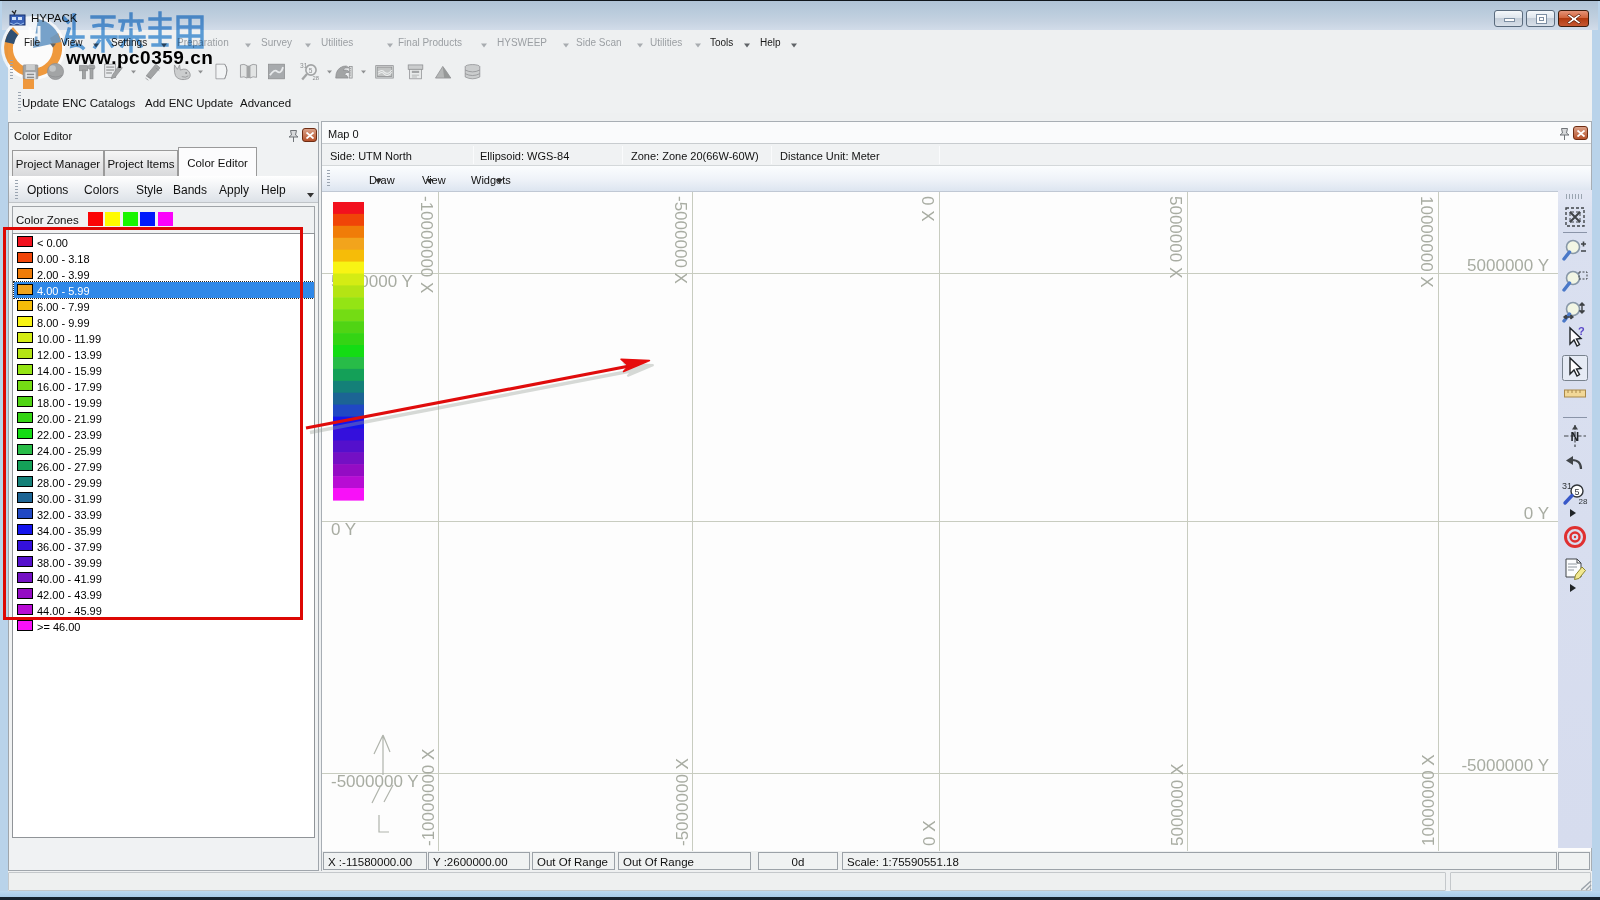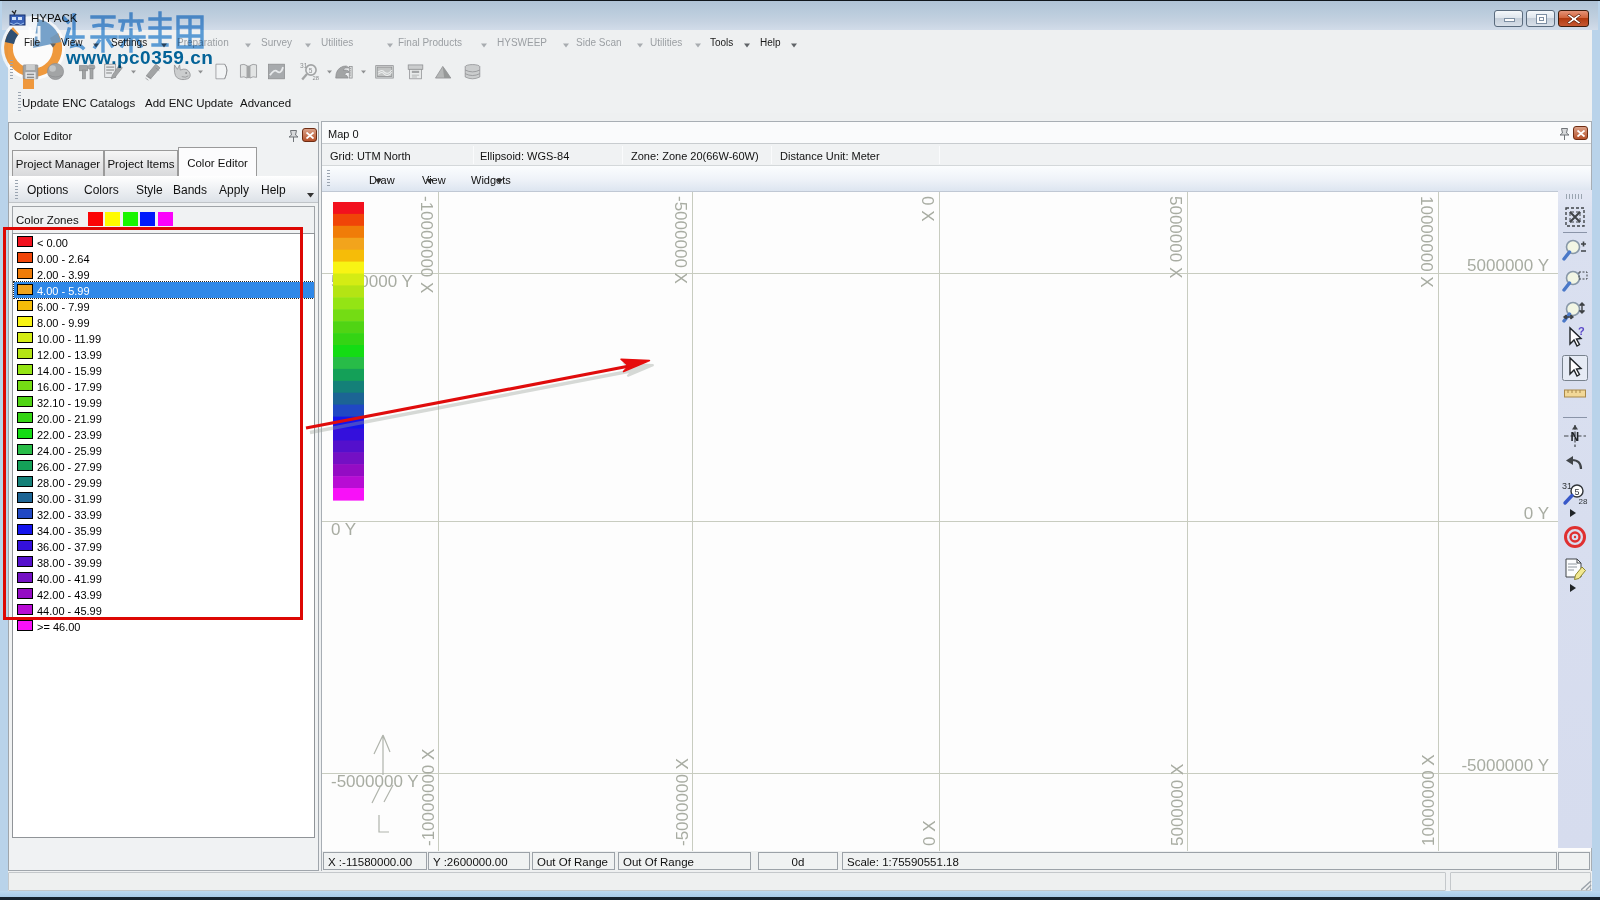--- a/index.html
+++ b/index.html
@@ -267,21 +267,21 @@
       <div class="zsw" style="left:127.4px;background:#0019fb"></div>
       <div class="zsw" style="left:145.1px;background:#fb02fb"></div>
     </div>
     <div id="lp-list">
       <div class="row" style="top:0px">
         <div class="sw" style="background:#f2111e"></div>
         <span class="tx">&lt; 0.00</span>
       </div>
       <div class="row" style="top:16px">
         <div class="sw" style="background:#f04508"></div>
-        <span class="tx">0.00 - 2.64</span>
+        <span class="tx">0.00 - 3.18</span>
       </div>
       <div class="row" style="top:32px">
         <div class="sw" style="background:#f07c08"></div>
         <span class="tx">2.00 - 3.99</span>
       </div>
       <div class="row sel" style="top:48px">
         <div class="sw" style="background:#f2a41c"></div>
         <span class="tx">4.00 - 5.99</span>
       </div>
       <div class="row" style="top:64px">
@@ -303,21 +303,21 @@
       <div class="row" style="top:128px">
         <div class="sw" style="background:#94e414"></div>
         <span class="tx">14.00 - 15.99</span>
       </div>
       <div class="row" style="top:144px">
         <div class="sw" style="background:#74dc14"></div>
         <span class="tx">16.00 - 17.99</span>
       </div>
       <div class="row" style="top:160px">
         <div class="sw" style="background:#50d414"></div>
-        <span class="tx">32.10 - 19.99</span>
+        <span class="tx">18.00 - 19.99</span>
       </div>
       <div class="row" style="top:176px">
         <div class="sw" style="background:#34d414"></div>
         <span class="tx">20.00 - 21.99</span>
       </div>
       <div class="row" style="top:192px">
         <div class="sw" style="background:#14dc14"></div>
         <span class="tx">22.00 - 23.99</span>
       </div>
       <div class="row" style="top:208px">
@@ -377,21 +377,21 @@
         <path d="M3.5 1.5 L9.5 1.5 L8.5 6 L11 8 L2 8 L4.5 6 Z" fill="#d8dadc" stroke="#707478"></path>
         <path d="M6.5 8 L6.5 13" stroke="#707478"></path>
       </svg>
       <div style="position:absolute;left:1251px;top:4px;width:15px;height:14px;border-radius:3px;background:linear-gradient(#dba188,#b6512a);border:1px solid #6e2c12">
         <svg style="position:absolute;left:3px;top:3px" width="8" height="7">
           <path d="M0.5 0.5 L7.5 6.5 M7.5 0.5 L0.5 6.5" stroke="#fff" stroke-width="1.8"></path>
         </svg>
       </div>
     </div>
     <div id="mp-info">
-<span style="left:8px">Grid: UTM North</span>
+<span style="left:8px">Side: UTM North</span>
 <span style="left:158px">Ellipsoid: WGS-84</span>
 <span style="left:309px">Zone: Zone 20(66W-60W)</span>
 <span style="left:458px">Distance Unit: Meter</span>
 <div class="infdiv" style="left:151px"></div>
       <div class="infdiv" style="left:300px"></div>
 <div class="infdiv" style="left:449px"></div>
       <div class="infdiv" style="left:617px"></div>
 </div>
     <div id="mp-draw">
       <div class="grip" style="left:5px;top:4px;height:18px"></div>
@@ -564,13 +564,13 @@
 
 <svg style="position:absolute;left:62px;top:11px;opacity:0.95;mix-blend-mode:multiply" width="142" height="44" viewBox="0 0 142 44">
 <g fill="none" stroke="#58a0e0" stroke-width="3.4" stroke-linecap="square">
 <path d="M2 7 l4 4 M7 18 l-4 14 M12 4 l0 22 M5 26 l16 0 M12 26 l-2 9 q7 -2 11 2"></path>
 <path d="M30 6 l22 0 M41 6 l0 9 M32 15 q9 -2 18 0 M30 26 l24 0 M41 15 l0 25 M37 30 l-4 6 M46 29 l4 6"></path>
 <path d="M58 10 l22 0 M69 3 l0 11 M62 10 l-2 9 M76 10 l2 9 M58 26 l24 0 M69 19 l0 21 M64 28 l-4 7 M75 28 l4 7"></path>
 <path d="M88 8 l20 0 M98 2 l0 32 M88 17 l20 0 M88 26 l20 0 M91 34 l14 0"></path>
 <path d="M116 6 l24 0 l0 30 l-24 0 z M128 6 l0 30 M116 16 l24 0 M116 25 l24 0"></path>
 </g>
 </svg>
-<div style="position:absolute;left:66px;top:47px;font-size:19px;font-weight:bold;color:#0369a1;mix-blend-mode:multiply;letter-spacing:0.5px">www.pc0359.cn</div>
+<div style="position:absolute;left:66px;top:47px;font-size:19px;font-weight:bold;color:#000000;mix-blend-mode:multiply;letter-spacing:0.5px">www.pc0359.cn</div>
 
 </body></html>

